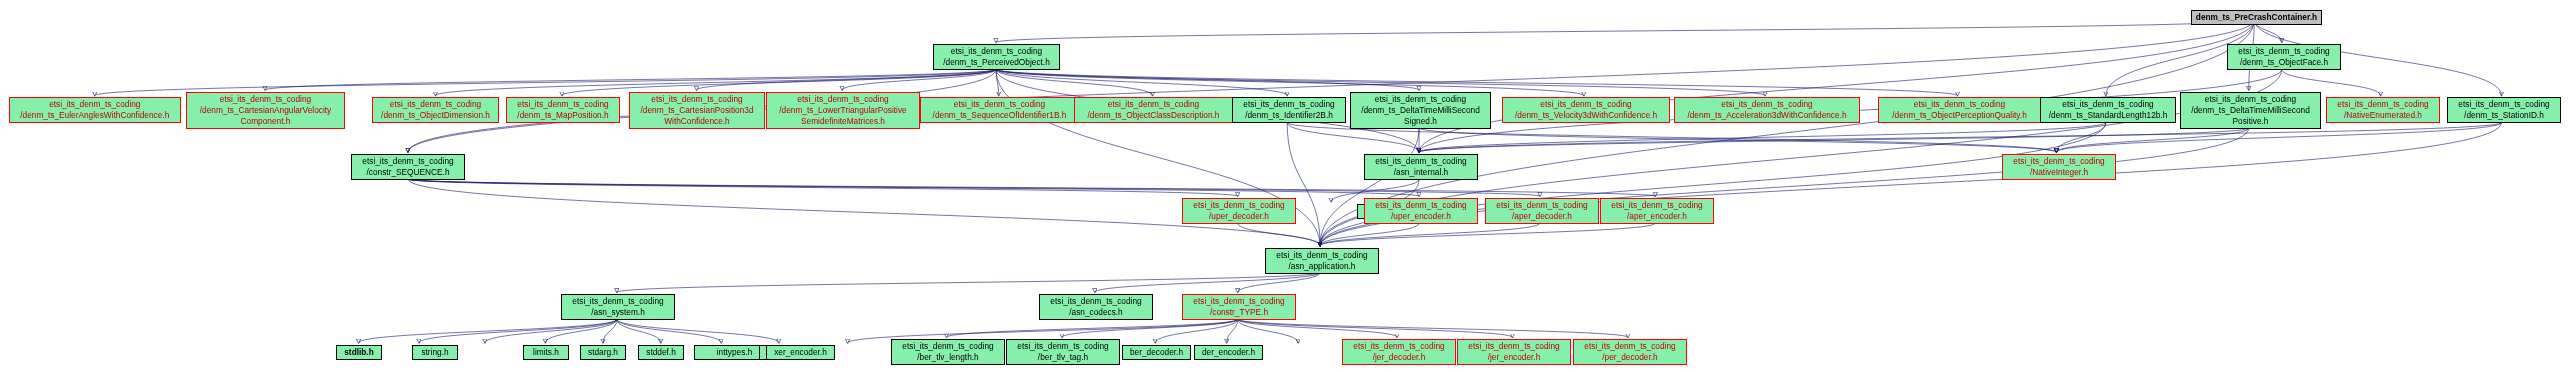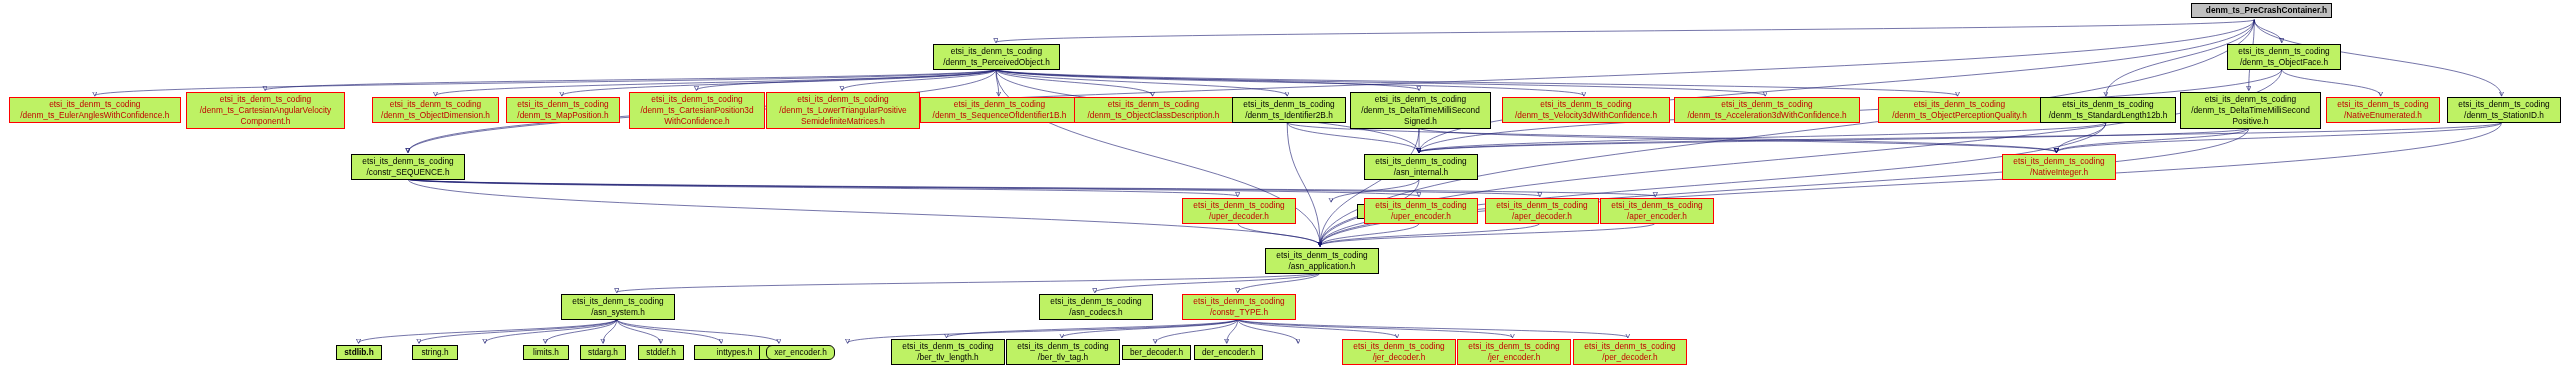--- a/index.html
+++ b/index.html
@@ -7,21 +7,21 @@
     position:relative;
     width:2576px;height:372px;
     background:#ffffff;
     font-family:"Liberation Sans",sans-serif;
     overflow:hidden;
   }
   #edge-layer{position:absolute;left:0;top:0;width:2576px;height:372px;}
   #edge-layer path{fill:none;stroke:#191970;stroke-width:1.1;}
   .node{
     position:absolute;
-    background:#bef264;
+    background:#86efac;
     border:0.6px solid #000000;
     color:#000000;
     font-size:8.3px;line-height:11px;
     text-align:center;
     white-space:nowrap;
     padding:1.1px 0;
     box-sizing:content-box;
     cursor:pointer;
   }
   .node.truncated{border-color:#ff0000;color:#c00000;}
@@ -107,21 +107,21 @@
         <path d="M2250,581 C2250,597.5 1930,597.5 1930,614" marker-end="url(#arrow)"></path>
         <path d="M2250,581 C2250,602.5 2100,602.5 2100,624" marker-end="url(#arrow)"></path>
         <path d="M2250,581 C2250,602.5 2230,602.5 2230,624" marker-end="url(#arrow)"></path>
         <path d="M2250,581 C2250,602.5 2360,602.5 2360,624" marker-end="url(#arrow)"></path>
         <path d="M2250,581 C2250,597.5 2540,597.5 2540,614" marker-end="url(#arrow)"></path>
         <path d="M2250,581 C2250,597.5 2750,597.5 2750,614" marker-end="url(#arrow)"></path>
         <path d="M2250,581 C2250,597.5 2960,597.5 2960,614" marker-end="url(#arrow)"></path>
       </g>
   </svg>
 
-<div class="node root" style="left: 2191px; top: 3px; width: 129px; padding-left: 10px;">
+<div class="node root" style="left: 2191px; top: 10px; width: 129px;">
       <div>denm_ts_PreCrashContainer.h</div>
     </div>
     <div class="node" style="left: 933px; top: 44px; width: 125px;">
       <div>etsi_its_denm_ts_coding</div>
       <div>/denm_ts_PerceivedObject.h</div>
     </div>
     <div class="node" style="left: 2227px; top: 44px; width: 112px;">
       <div>etsi_its_denm_ts_coding</div>
       <div>/denm_ts_ObjectFace.h</div>
     </div>
@@ -262,21 +262,21 @@
     </div>
     <div class="node" style="left: 638px; top: 345px; width: 44px;">
       <div>stddef.h</div>
     </div>
     <div class="node" style="left: 694px; top: 345px; width: 53px; padding-left: 13px;">
       <div>inttypes.h</div>
     </div>
     <div class="node" style="left: 759px; top: 345px; width: 39px;">
       <div>stdio.h</div>
     </div>
-    <div class="node" style="left: 766px; top: 345px; width: 67px; border-radius: 6px;">
+    <div class="node" style="left: 766px; top: 345px; width: 67px;">
       <div>xer_encoder.h</div>
     </div>
     <div class="node" style="left: 891px; top: 339px; width: 112px;">
       <div>etsi_its_denm_ts_coding</div>
       <div>/ber_tlv_length.h</div>
     </div>
     <div class="node" style="left: 1006px; top: 339px; width: 112px;">
       <div>etsi_its_denm_ts_coding</div>
       <div>/ber_tlv_tag.h</div>
     </div>

